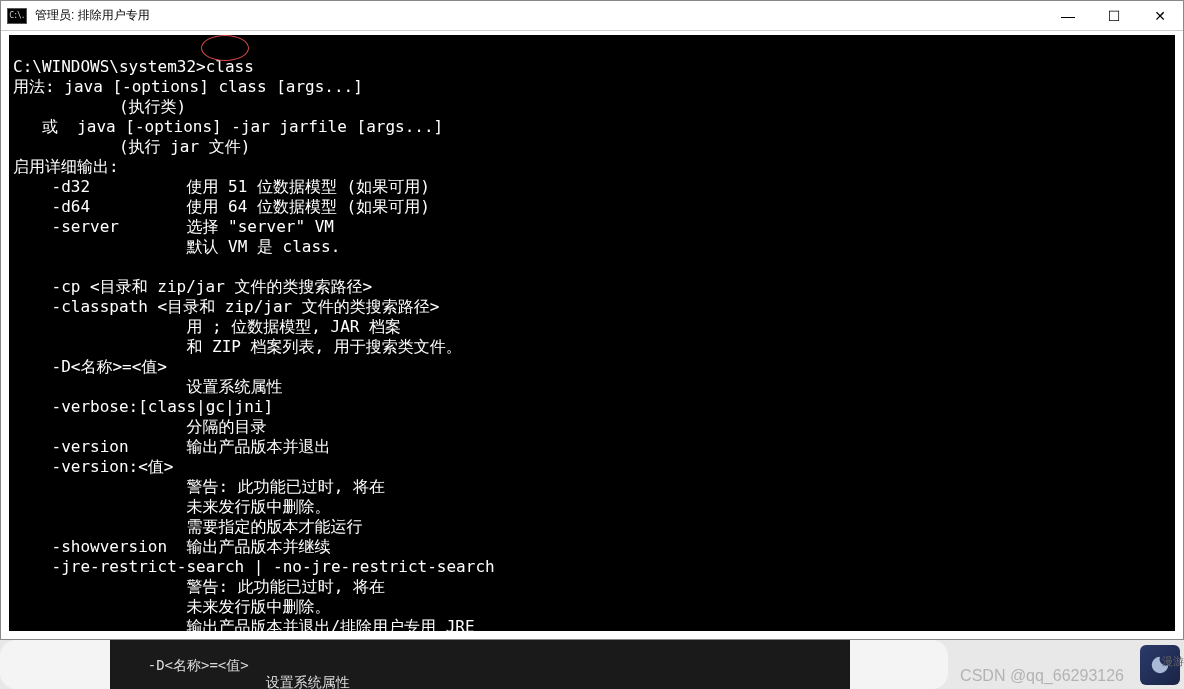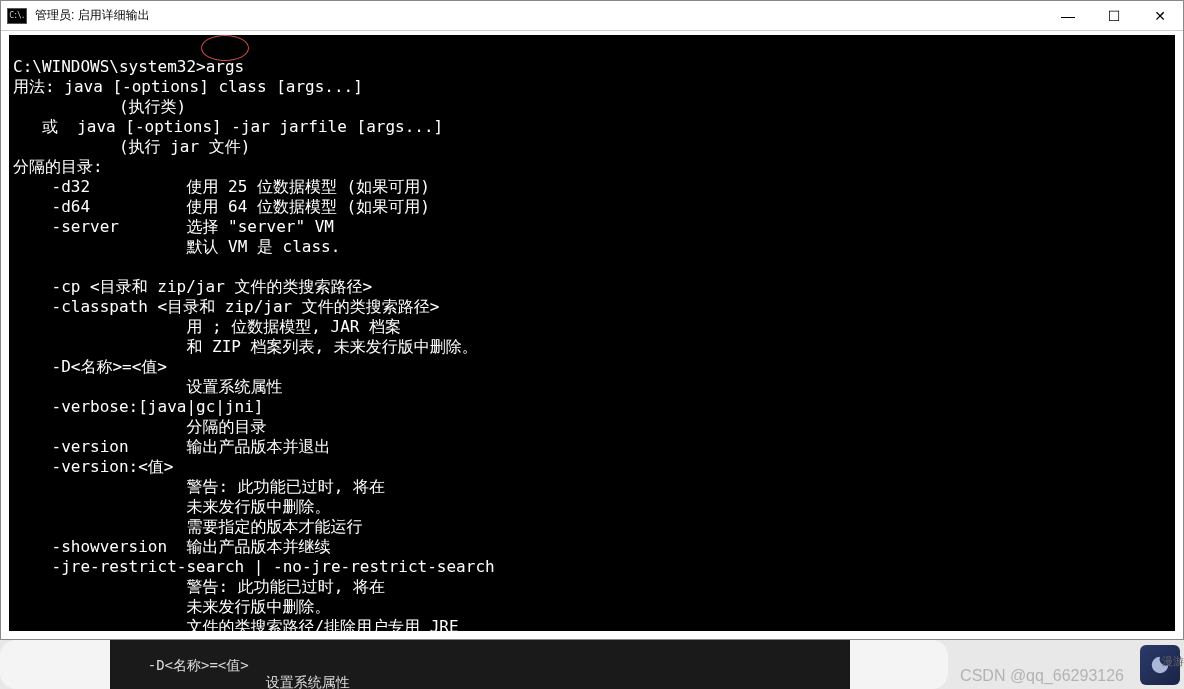--- a/index.html
+++ b/index.html
@@ -119,59 +119,59 @@
     }
   </style>
 </head>
 <body>
 
 <div class="window">
   <div class="titlebar">
     <div class="titlebar-icon">
       <span>C:\.</span>
     </div>
-    <div class="titlebar-title">管理员: 启用详细输出</div>
+    <div class="titlebar-title">管理员: 排除用户专用</div>
     <div class="titlebar-spacer"></div>
     <div class="titlebar-controls">
       <div class="win-btn">—</div>
       <div class="win-btn">☐</div>
       <div class="win-btn close">✕</div>
     </div>
   </div>
 
   <div class="console">
-<span>C:\WINDOWS\system32&gt;</span><span>args</span>
+<span>C:\WINDOWS\system32&gt;</span><span>class</span>
 <span>用法: java [-options] class [args...]</span>
 <span>           (执行类)</span>
 <span>   或  java [-options] -jar jarfile [args...]</span>
 <span>           (执行 jar 文件)</span>
-<span>分隔的目录:</span>
-<span>    -d32          使用 25 位数据模型 (如果可用)</span>
+<span>启用详细输出:</span>
+<span>    -d32          使用 51 位数据模型 (如果可用)</span>
 <span>    -d64          使用 64 位数据模型 (如果可用)</span>
 <span>    -server       选择 "server" VM</span>
 <span>                  默认 VM 是 class.</span>
 <span></span>
 <span>    -cp &lt;目录和 zip/jar 文件的类搜索路径&gt;</span>
 <span>    -classpath &lt;目录和 zip/jar 文件的类搜索路径&gt;</span>
 <span>                  用 ; 位数据模型, JAR 档案</span>
-<span>                  和 ZIP 档案列表, 未来发行版中删除。</span>
+<span>                  和 ZIP 档案列表, 用于搜索类文件。</span>
 <span>    -D&lt;名称&gt;=&lt;值&gt;</span>
 <span>                  设置系统属性</span>
-<span>    -verbose:[java|gc|jni]</span>
+<span>    -verbose:[class|gc|jni]</span>
 <span>                  分隔的目录</span>
 <span>    -version      输出产品版本并退出</span>
 <span>    -version:&lt;值&gt;</span>
 <span>                  警告: 此功能已过时, 将在</span>
 <span>                  未来发行版中删除。</span>
 <span>                  需要指定的版本才能运行</span>
 <span>    -showversion  输出产品版本并继续</span>
 <span>    -jre-restrict-search | -no-jre-restrict-search</span>
 <span>                  警告: 此功能已过时, 将在</span>
 <span>                  未来发行版中删除。</span>
-<span>                  文件的类搜索路径/排除用户专用 JRE</span>
+<span>                  输出产品版本并退出/排除用户专用 JRE</span>
     <div class="annot-circle" style="left:192px; top:0px;"></div>
   </div>
 </div>
 
 <div class="ghost-layer">
 
   <div class="ghost-console">
 <span>    -D&lt;名称&gt;=&lt;值&gt;</span>
 <span>                  设置系统属性</span>
 

